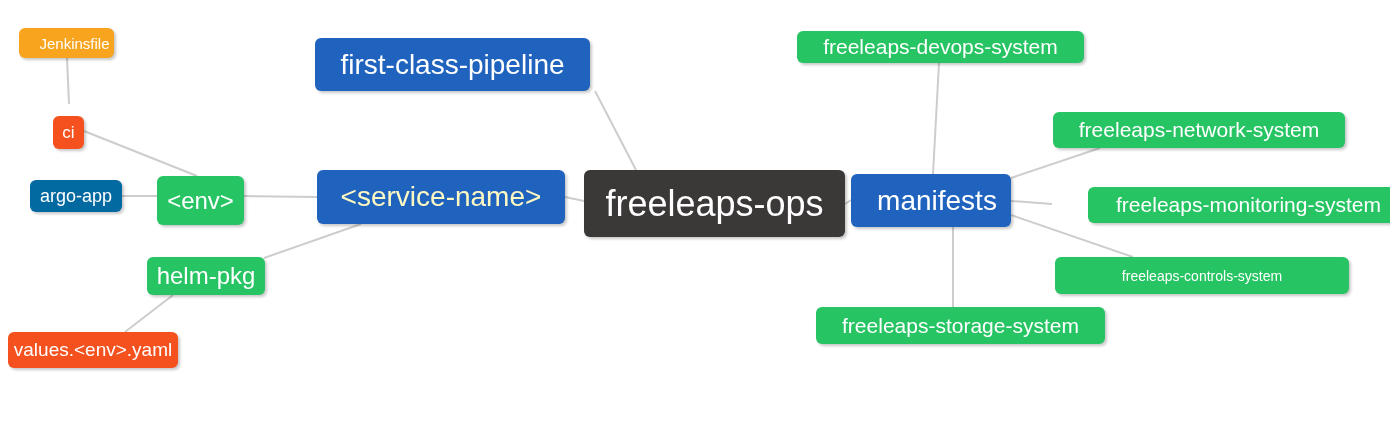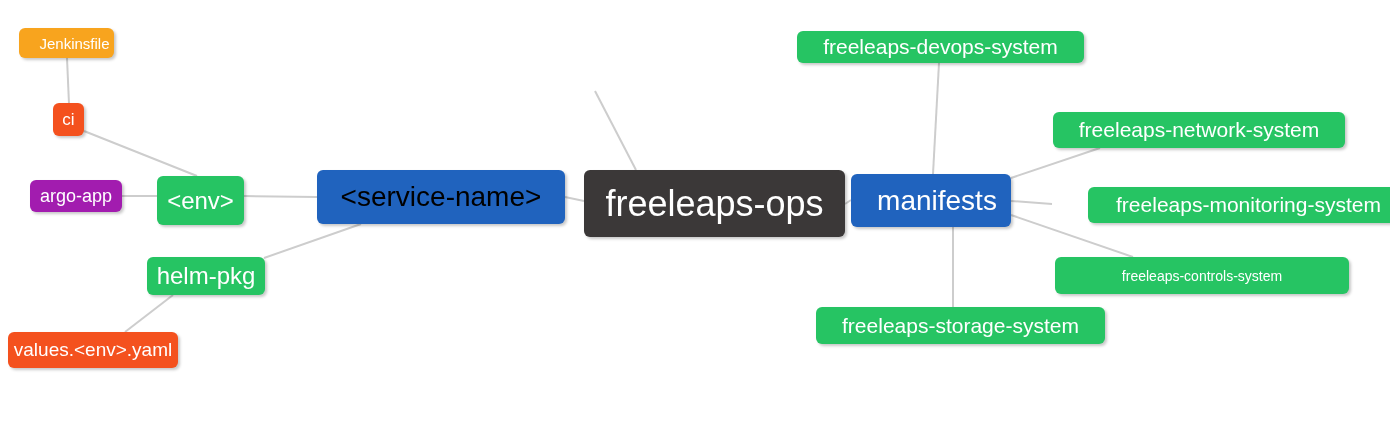--- a/index.html
+++ b/index.html
@@ -50,26 +50,27 @@
       <line x1="565" y1="197" x2="584" y2="201" stroke="#CDCDCD" stroke-width="2"></line>
       <line x1="595" y1="91" x2="636" y2="170" stroke="#CDCDCD" stroke-width="2"></line>
       <line x1="845" y1="204" x2="851" y2="200" stroke="#CDCDCD" stroke-width="2"></line>
       <line x1="933" y1="174" x2="939" y2="63" stroke="#CDCDCD" stroke-width="2"></line>
       <line x1="1011" y1="178" x2="1100" y2="148" stroke="#CDCDCD" stroke-width="2"></line>
       <line x1="1011" y1="201" x2="1052" y2="204" stroke="#CDCDCD" stroke-width="2"></line>
       <line x1="1011" y1="215" x2="1133" y2="257" stroke="#CDCDCD" stroke-width="2"></line>
       <line x1="953" y1="227" x2="953" y2="307" stroke="#CDCDCD" stroke-width="2"></line>
     </svg>
 <div class="node" style="left: 19px; top: 28px; width: 95px; height: 30px; font-size: 15px; background: rgb(248, 164, 30); color: rgb(255, 255, 255); padding-left: 16px;">Jenkinsfile</div>
-    <div class="node" style="left: 53px; top: 103px; width: 31px; height: 33px; font-size: 17px; background: rgb(244, 81, 30); color: rgb(255, 255, 255);">ci</div>
-    <div class="node" style="left: 30px; top: 180px; width: 92px; height: 32px; font-size: 18px; background: #a21caf; color: rgb(255, 255, 255);">argo-app</div>
+    <div class="node" style="left: 53px; top: 116px; width: 31px; height: 33px; font-size: 17px; background: rgb(244, 81, 30); color: rgb(255, 255, 255);">ci</div>
+    <div class="node" style="left: 30px; top: 180px; width: 92px; height: 32px; font-size: 18px; background: #0369a1; color: rgb(255, 255, 255);">argo-app</div>
     <div class="node" style="left: 157px; top: 176px; width: 87px; height: 49px; font-size: 24px; background: rgb(38, 196, 99); color: rgb(255, 255, 255);">&lt;env&gt;</div>
-    <div class="node" style="left: 317px; top: 170px; width: 248px; height: 54px; font-size: 28px; background: rgb(32, 99, 190); color: #000000;">&lt;service-name&gt;</div>
+    <div class="node" style="left: 317px; top: 170px; width: 248px; height: 54px; font-size: 28px; background: rgb(32, 99, 190); color: #fef9c3;">&lt;service-name&gt;</div>
     <div class="node" style="left: 147px; top: 257px; width: 118px; height: 38px; font-size: 24px; background: rgb(38, 196, 99); color: rgb(255, 255, 255);">helm-pkg</div>
     <div class="node" style="left: 8px; top: 332px; width: 170px; height: 36px; font-size: 19px; background: rgb(244, 81, 30); color: rgb(255, 255, 255);">values.&lt;env&gt;.yaml</div>
+    <div class="node" style="left: 315px; top: 38px; width: 275px; height: 53px; font-size: 28px; background: rgb(32, 99, 190); color: rgb(255, 255, 255);">first-class-pipeline</div>
     <div class="node" style="left: 584px; top: 170px; width: 261px; height: 67px; font-size: 36px; background: rgb(59, 56, 56); color: rgb(255, 255, 255);">freeleaps-ops</div>
     <div class="node" style="left: 851px; top: 174px; width: 160px; height: 53px; font-size: 28px; background: rgb(32, 99, 190); color: rgb(255, 255, 255); padding-left: 12px;">manifests</div>
     <div class="node" style="left: 797px; top: 31px; width: 287px; height: 32px; font-size: 21px; background: rgb(38, 196, 99); color: rgb(255, 255, 255);">freeleaps-devops-system</div>
     <div class="node" style="left: 1053px; top: 112px; width: 292px; height: 36px; font-size: 21px; background: rgb(38, 196, 99); color: rgb(255, 255, 255);">freeleaps-network-system</div>
     <div class="node" style="left: 1052px; top: 187px; width: 321px; height: 36px; font-size: 21px; background: rgb(38, 196, 99); color: rgb(255, 255, 255); margin-left: 36px;">freeleaps-monitoring-system</div>
     <div class="node" style="left: 1055px; top: 257px; width: 294px; height: 37px; font-size: 14px; background: rgb(38, 196, 99); color: rgb(255, 255, 255);">freeleaps-controls-system</div>
     <div class="node" style="left: 816px; top: 307px; width: 289px; height: 37px; font-size: 21px; background: rgb(38, 196, 99); color: rgb(255, 255, 255);">freeleaps-storage-system</div>
   </div>
 
 </body></html>

